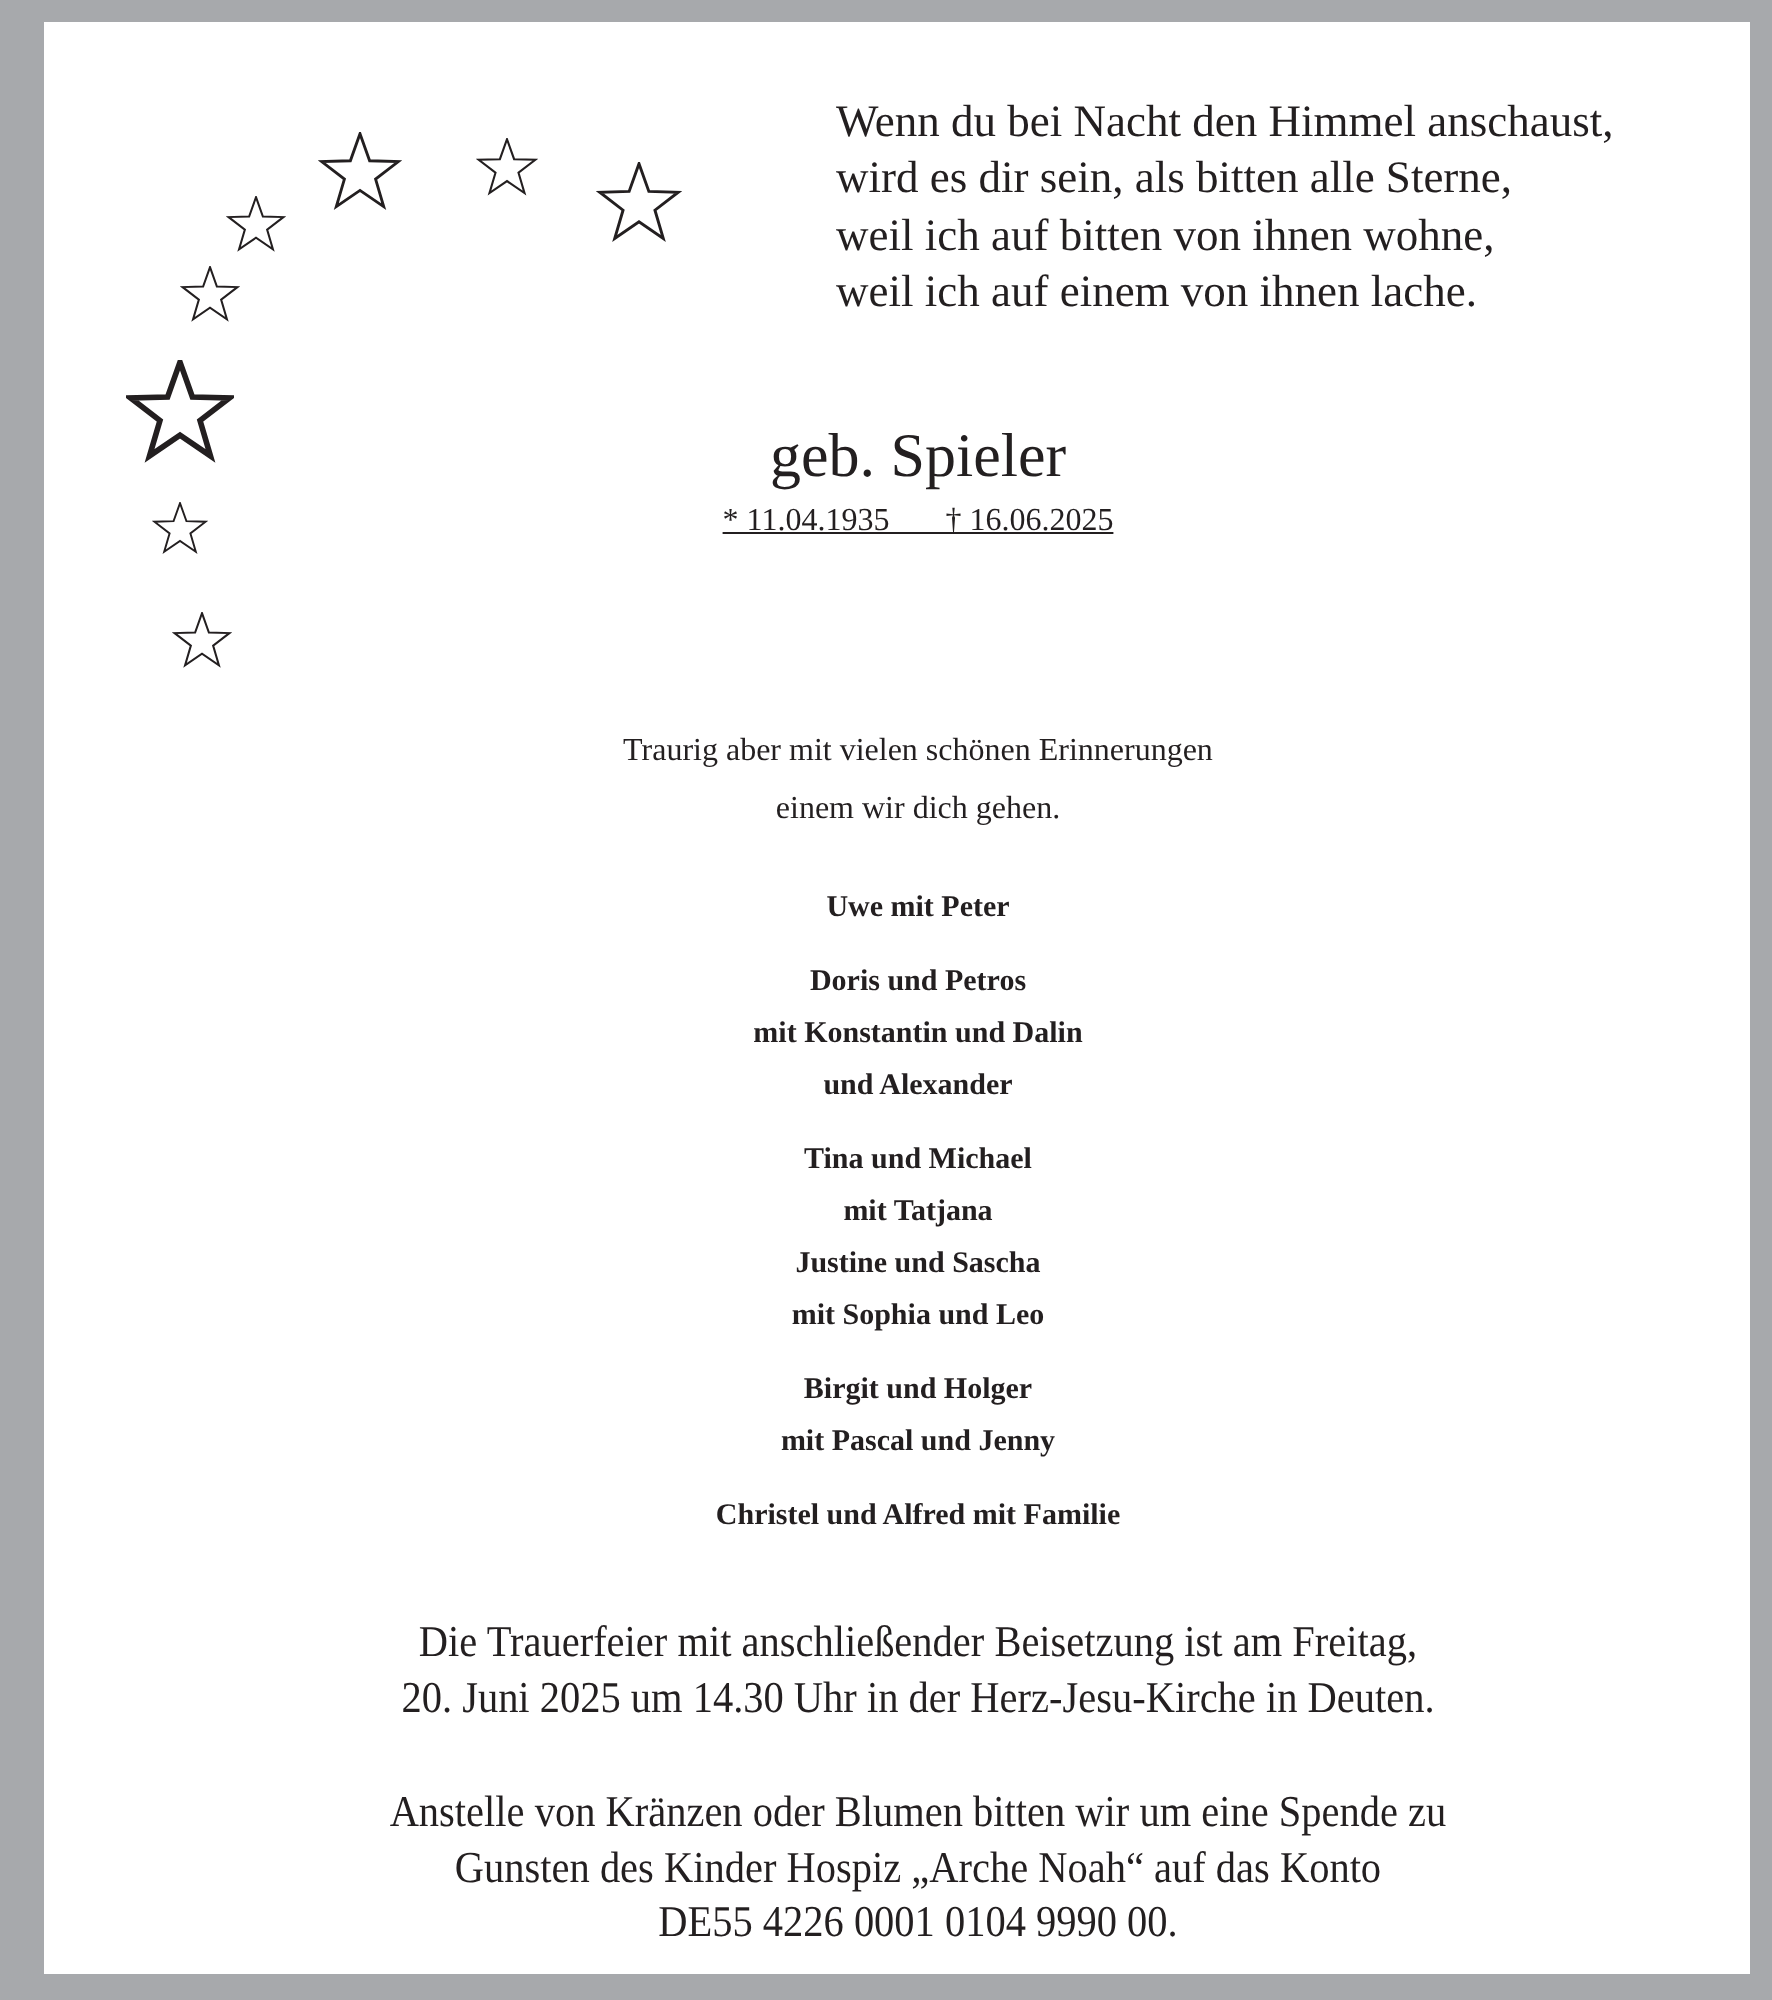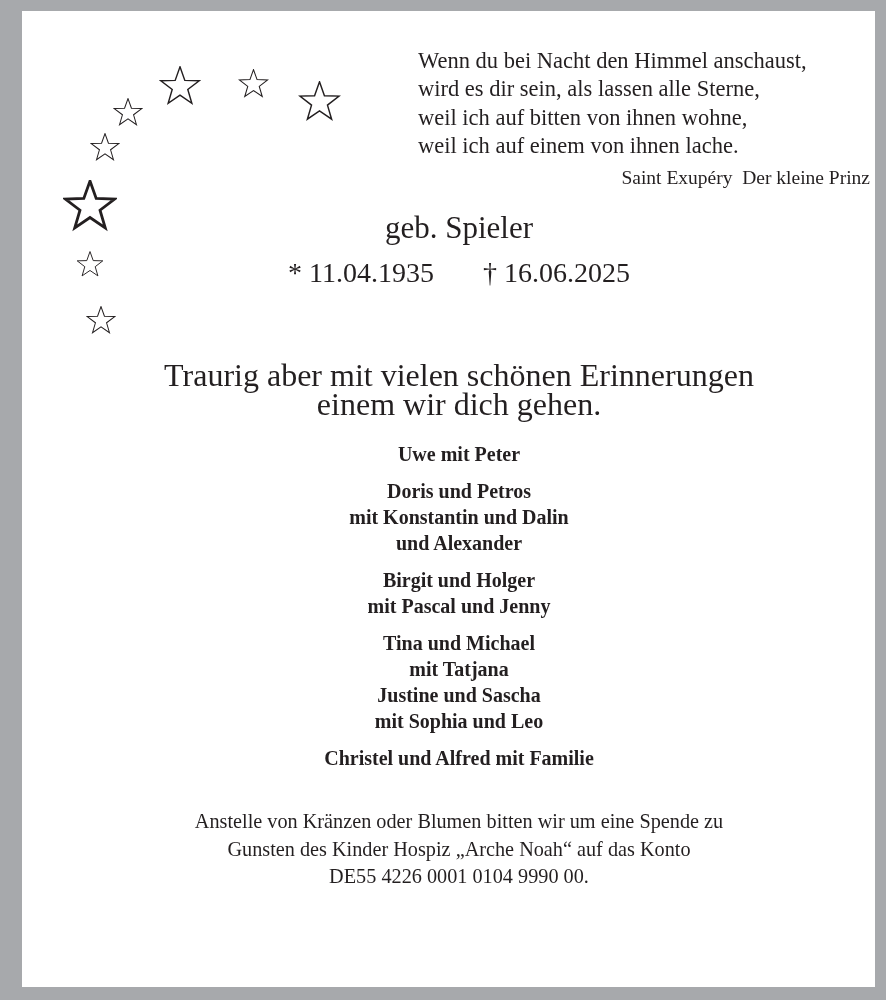--- a/index.html
+++ b/index.html
@@ -89,46 +89,47 @@
     font-weight: bold;
     line-height: 58px;
     letter-spacing: 0.4px;
   }
   .maiden-name {
     font-size: 31px;
     line-height: 31px;
     margin-top: 3px;
   }
   .life-dates {
-    font-size: 28px;
+    font-size: 16px;
     line-height: 32px;
-    margin-top: 14px;
-    white-space: pre;
+    margin-top: 2px;
+    white-space: pre;
+    text-decoration: underline;
   }
 
   .farewell {
     position: absolute;
     left: 22px;
     top: 350px;
     width: 830px;
     text-align: center;
-    font-size: 32px;
+    font-size: 16px;
     line-height: 29px;
     color: #231f20;
   }
 
   .survivors {
     position: absolute;
     left: 22px;
     top: 430px;
     width: 830px;
     text-align: center;
     color: #231f20;
     font-weight: bold;
-    font-size: 20px;
+    font-size: 15px;
   }
   .survivor-group {
     margin-bottom: 11px;
   }
   .survivor-group:last-child { margin-bottom: 0; }
   .survivor-line {
     line-height: 26px;
     white-space: pre;
   }
 
@@ -194,61 +195,64 @@
         </div>
         <div class="star" style="left: 64px; top: 295px; width: 30px; height: 30px;">
           <svg viewBox="0 0 100 100" preserveAspectRatio="xMidYMid meet">
             <polygon points="50.00,2.00 61.46,34.22 95.65,35.17 68.55,56.03 78.21,88.83 50.00,69.50 21.79,88.83 31.45,56.03 4.35,35.17 38.54,34.22" stroke-width="3.4" stroke-linejoin="miter"></polygon>
           </svg>
         </div>
       </div>
 
     <div class="poem">
       <div class="poem-line">Wenn du bei Nacht den Himmel anschaust,</div>
-      <div class="poem-line">wird es dir sein, als lassen alle Sterne,</div>
+      <div class="poem-line">wird es dir sein, als bitten alle Sterne,</div>
       <div class="poem-line">weil ich auf bitten von ihnen wohne,</div>
       <div class="poem-line">weil ich auf einem von ihnen lache.</div>
-      <div class="poem-attrib">Saint Exupéry  Der kleine Prinz</div>
     </div>
 
     <div class="name-block">
       <div class="maiden-name">geb. Spieler</div>
       <div class="life-dates">* 11.04.1935       † 16.06.2025</div>
     </div>
 
     <div class="farewell">
       <div>Traurig aber mit vielen schönen Erinnerungen</div>
       <div>einem wir dich gehen.</div>
     </div>
 
     <div class="survivors">
         <div class="survivor-group">
           <div class="survivor-line">Uwe mit Peter</div>
         </div>
         <div class="survivor-group">
           <div class="survivor-line">Doris und Petros</div>
           <div class="survivor-line">mit Konstantin und Dalin</div>
           <div class="survivor-line">und Alexander</div>
-        </div>
-        <div class="survivor-group">
-          <div class="survivor-line">Birgit und Holger</div>
-          <div class="survivor-line">mit Pascal und Jenny</div>
         </div>
         <div class="survivor-group">
           <div class="survivor-line">Tina und Michael</div>
           <div class="survivor-line">mit Tatjana</div>
           <div class="survivor-line">Justine und Sascha</div>
           <div class="survivor-line">mit Sophia und Leo</div>
         </div>
         <div class="survivor-group">
+          <div class="survivor-line">Birgit und Holger</div>
+          <div class="survivor-line">mit Pascal und Jenny</div>
+        </div>
+        <div class="survivor-group">
           <div class="survivor-line">Christel und Alfred mit Familie</div>
         </div>
       </div>
 
     <div class="service-info">
+      <div class="para">
+        <div class="info-line">Die Trauerfeier mit anschließender Beisetzung ist am Freitag,</div>
+        <div class="info-line">20. Juni 2025 um 14.30 Uhr in der Herz-Jesu-Kirche in Deuten.</div>
+      </div>
       <div class="para">
         <div class="info-line">Anstelle von Kränzen oder Blumen bitten wir um eine Spende zu</div>
         <div class="info-line">Gunsten des Kinder Hospiz „Arche Noah“ auf das Konto</div>
         <div class="info-line">DE55 4226 0001 0104 9990 00.</div>
       </div>
     </div>
 
   </div>
 </div>
 

